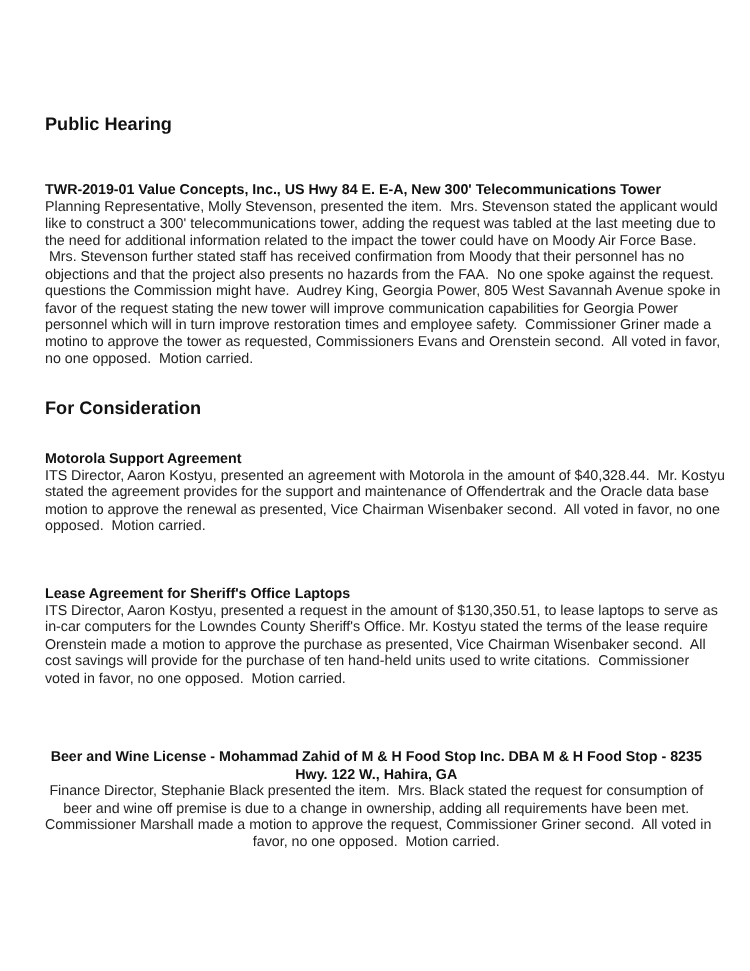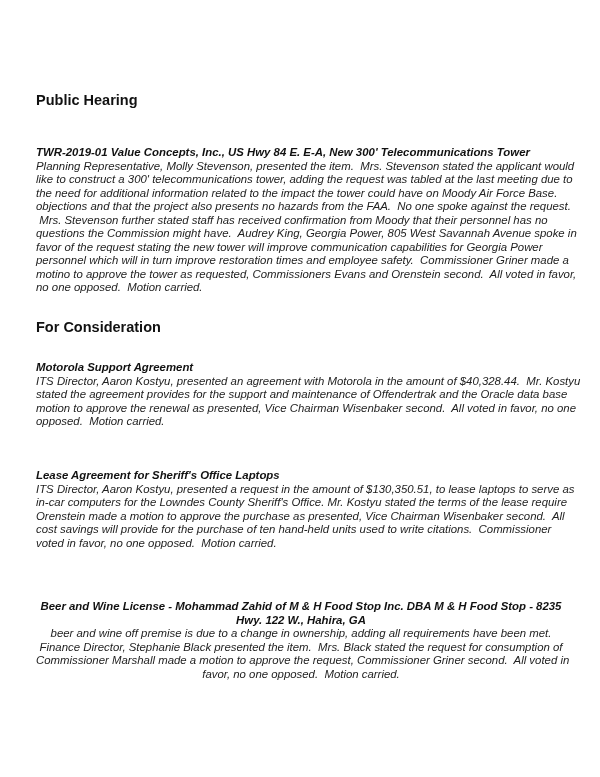--- a/index.html
+++ b/index.html
@@ -42,40 +42,39 @@
       white-space: nowrap;
     }
     .item-body {
       font-size: 11.4px;
       line-height: 13.5px;
       color: #222;
     }
     .line {
       display: block;
       white-space: pre;
-      font-style: italic;
     }
   </style>
 </head>
 <body>
 
 <div class="page">
 
   <h2 class="section-heading" style="top:52px;">Public Hearing</h2>
 
   <div class="item" style="top:106px;">
     <div class="item-title">
       <span class="line">TWR-2019-01 Value Concepts, Inc., US Hwy 84 E. E-A, New 300' Telecommunications Tower</span>
     </div>
     <div class="item-body">
       <span class="line">Planning Representative, Molly Stevenson, presented the item.  Mrs. Stevenson stated the applicant would</span>
       <span class="line">like to construct a 300' telecommunications tower, adding the request was tabled at the last meeting due to</span>
       <span class="line">the need for additional information related to the impact the tower could have on Moody Air Force Base.</span>
+      <span class="line"> Mrs. Stevenson further stated staff has received confirmation from Moody that their personnel has no</span>
       <span class="line">objections and that the project also presents no hazards from the FAA.  No one spoke against the request.</span>
-      <span class="line"> Mrs. Stevenson further stated staff has received confirmation from Moody that their personnel has no</span>
       <span class="line">questions the Commission might have.  Audrey King, Georgia Power, 805 West Savannah Avenue spoke in</span>
       <span class="line">favor of the request stating the new tower will improve communication capabilities for Georgia Power</span>
       <span class="line">personnel which will in turn improve restoration times and employee safety.  Commissioner Griner made a</span>
       <span class="line">motino to approve the tower as requested, Commissioners Evans and Orenstein second.  All voted in favor,</span>
       <span class="line">no one opposed.  Motion carried.</span>
     </div>
   </div>
 
   <h2 class="section-heading" style="top:279px;">For Consideration</h2>
 
@@ -103,20 +102,20 @@
       <span class="line">voted in favor, no one opposed.  Motion carried.</span>
     </div>
   </div>
 
   <div class="item" style="top:560px;text-align:center;">
     <div class="item-title">
       <span class="line">Beer and Wine License - Mohammad Zahid of M &amp; H Food Stop Inc. DBA M &amp; H Food Stop - 8235</span>
       <span class="line">Hwy. 122 W., Hahira, GA</span>
     </div>
     <div class="item-body">
+      <span class="line">Finance Director, Stephanie Black presented the item.  Mrs. Black stated the request for consumption of</span>
       <span class="line">beer and wine off premise is due to a change in ownership, adding all requirements have been met.</span>
-      <span class="line">Finance Director, Stephanie Black presented the item.  Mrs. Black stated the request for consumption of</span>
       <span class="line">Commissioner Marshall made a motion to approve the request, Commissioner Griner second.  All voted in</span>
       <span class="line">favor, no one opposed.  Motion carried.</span>
     </div>
   </div>
 
 </div>
 
 </body></html>

